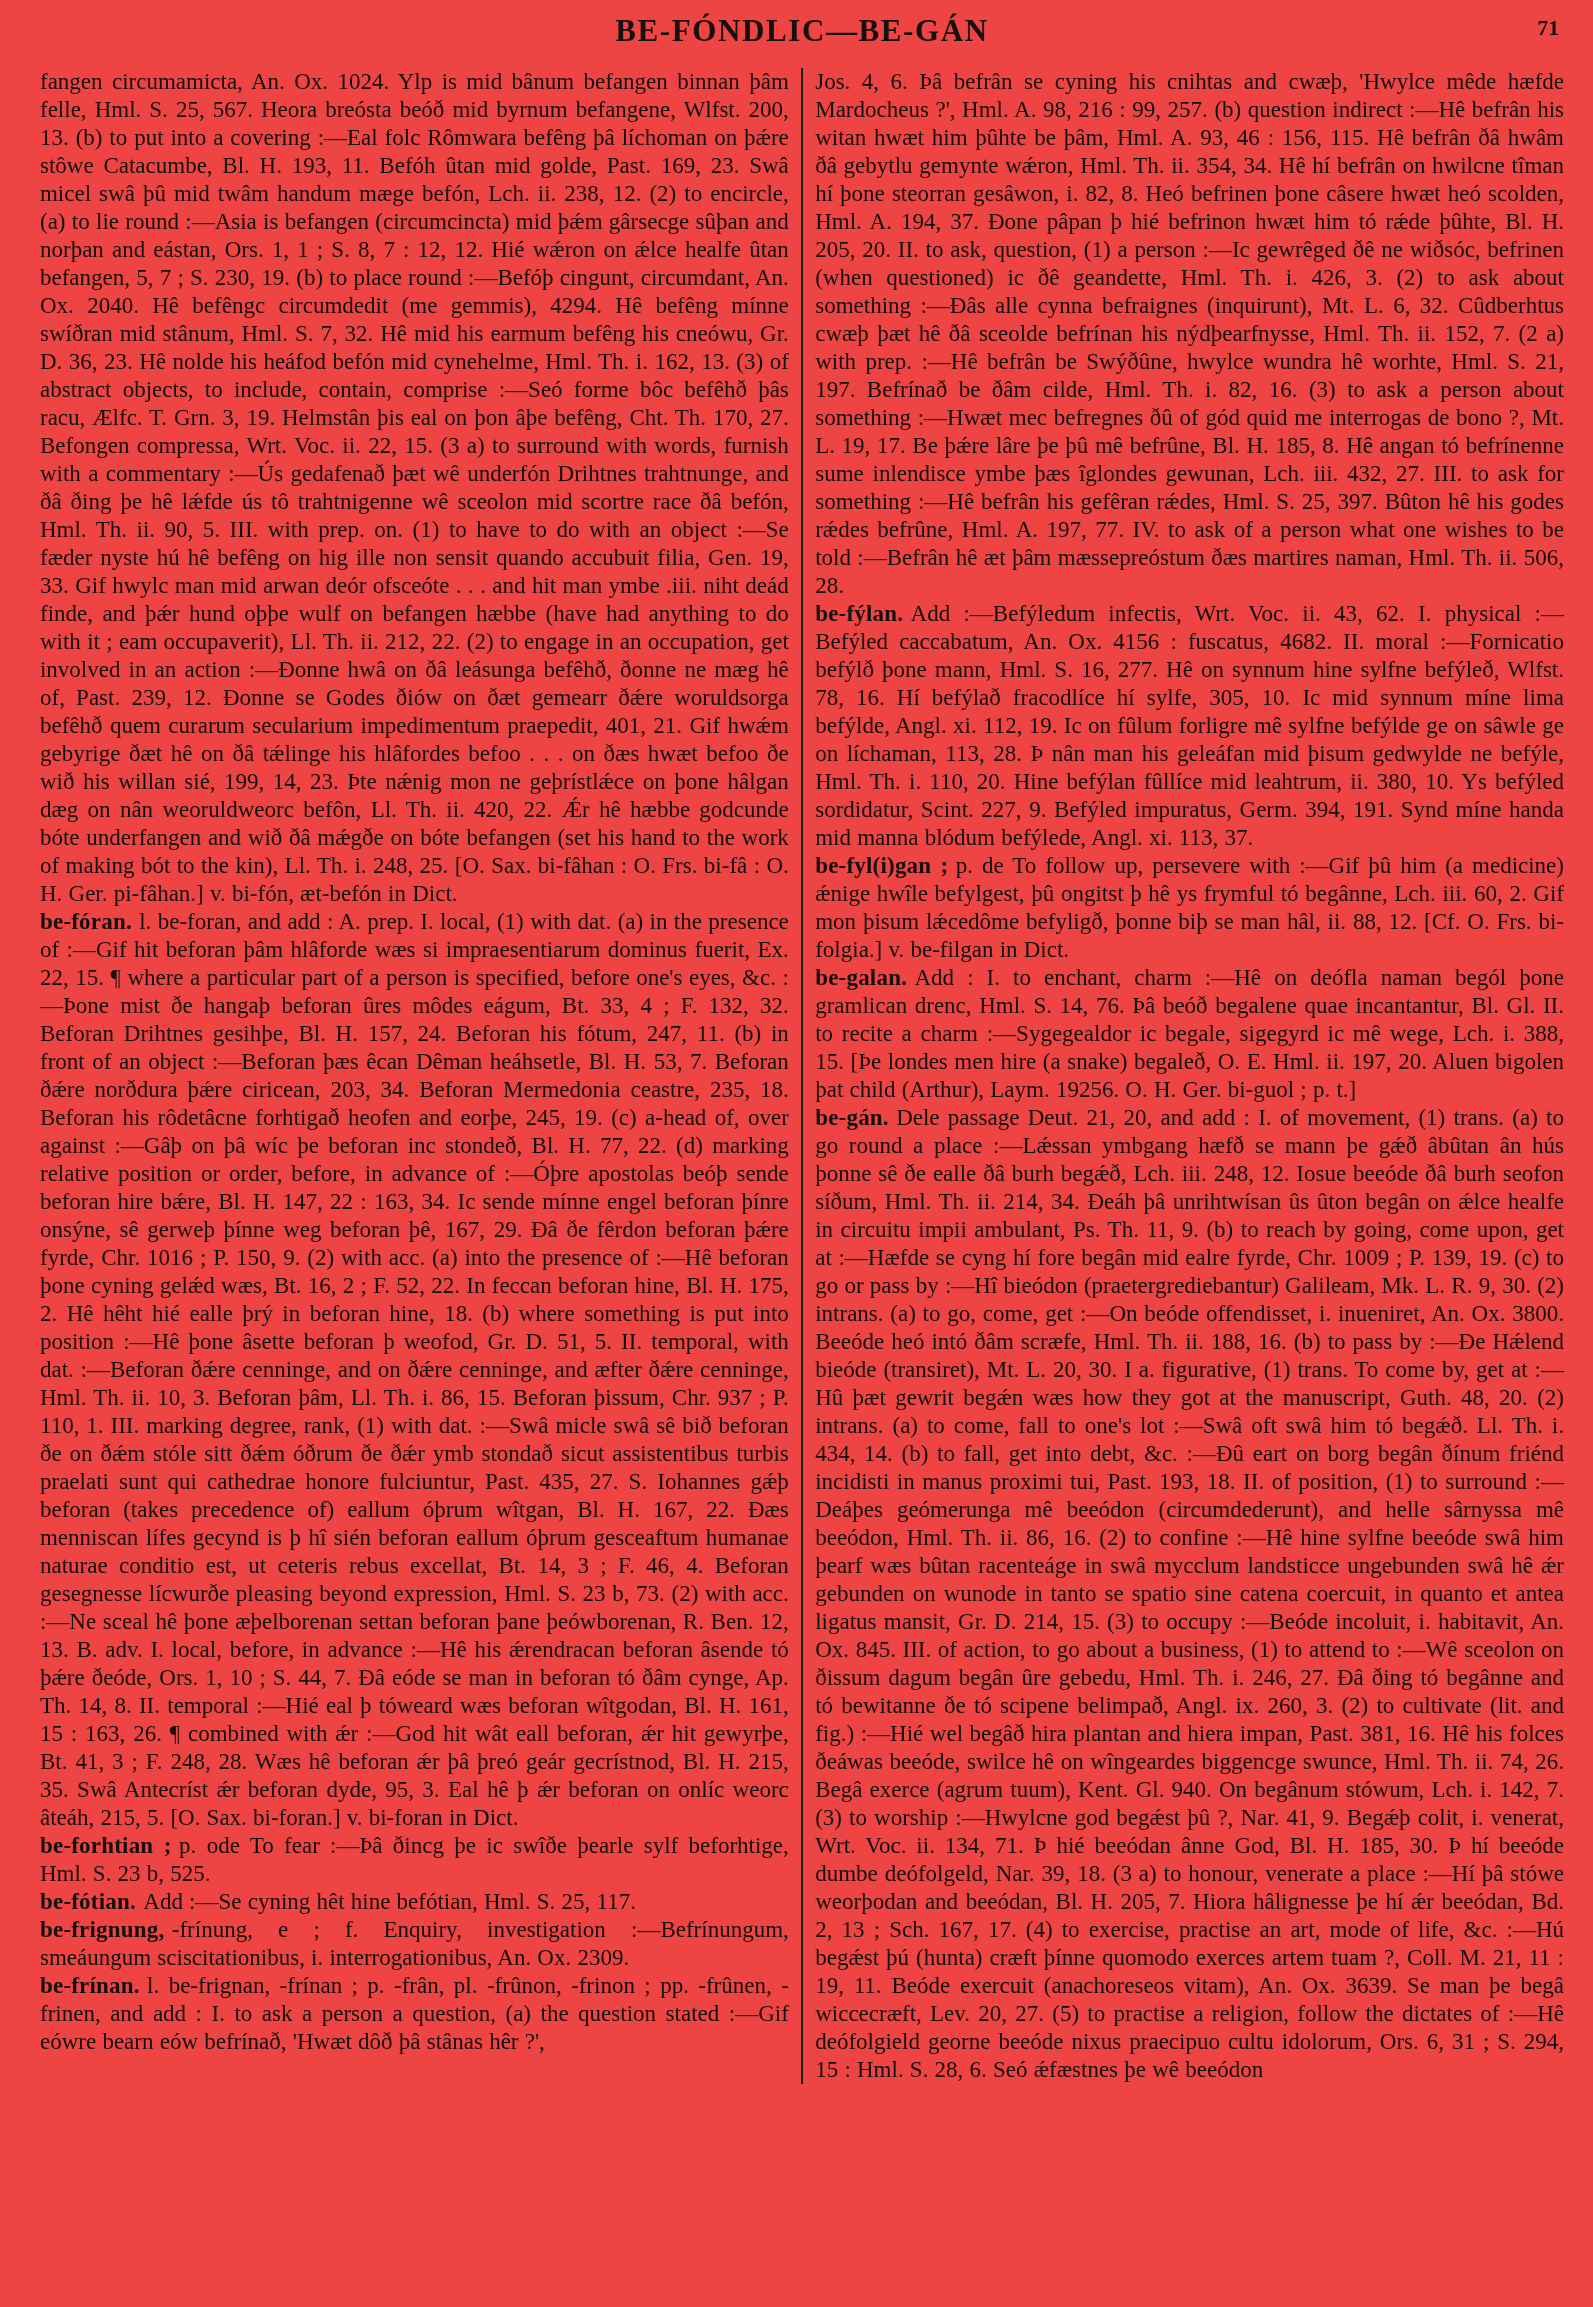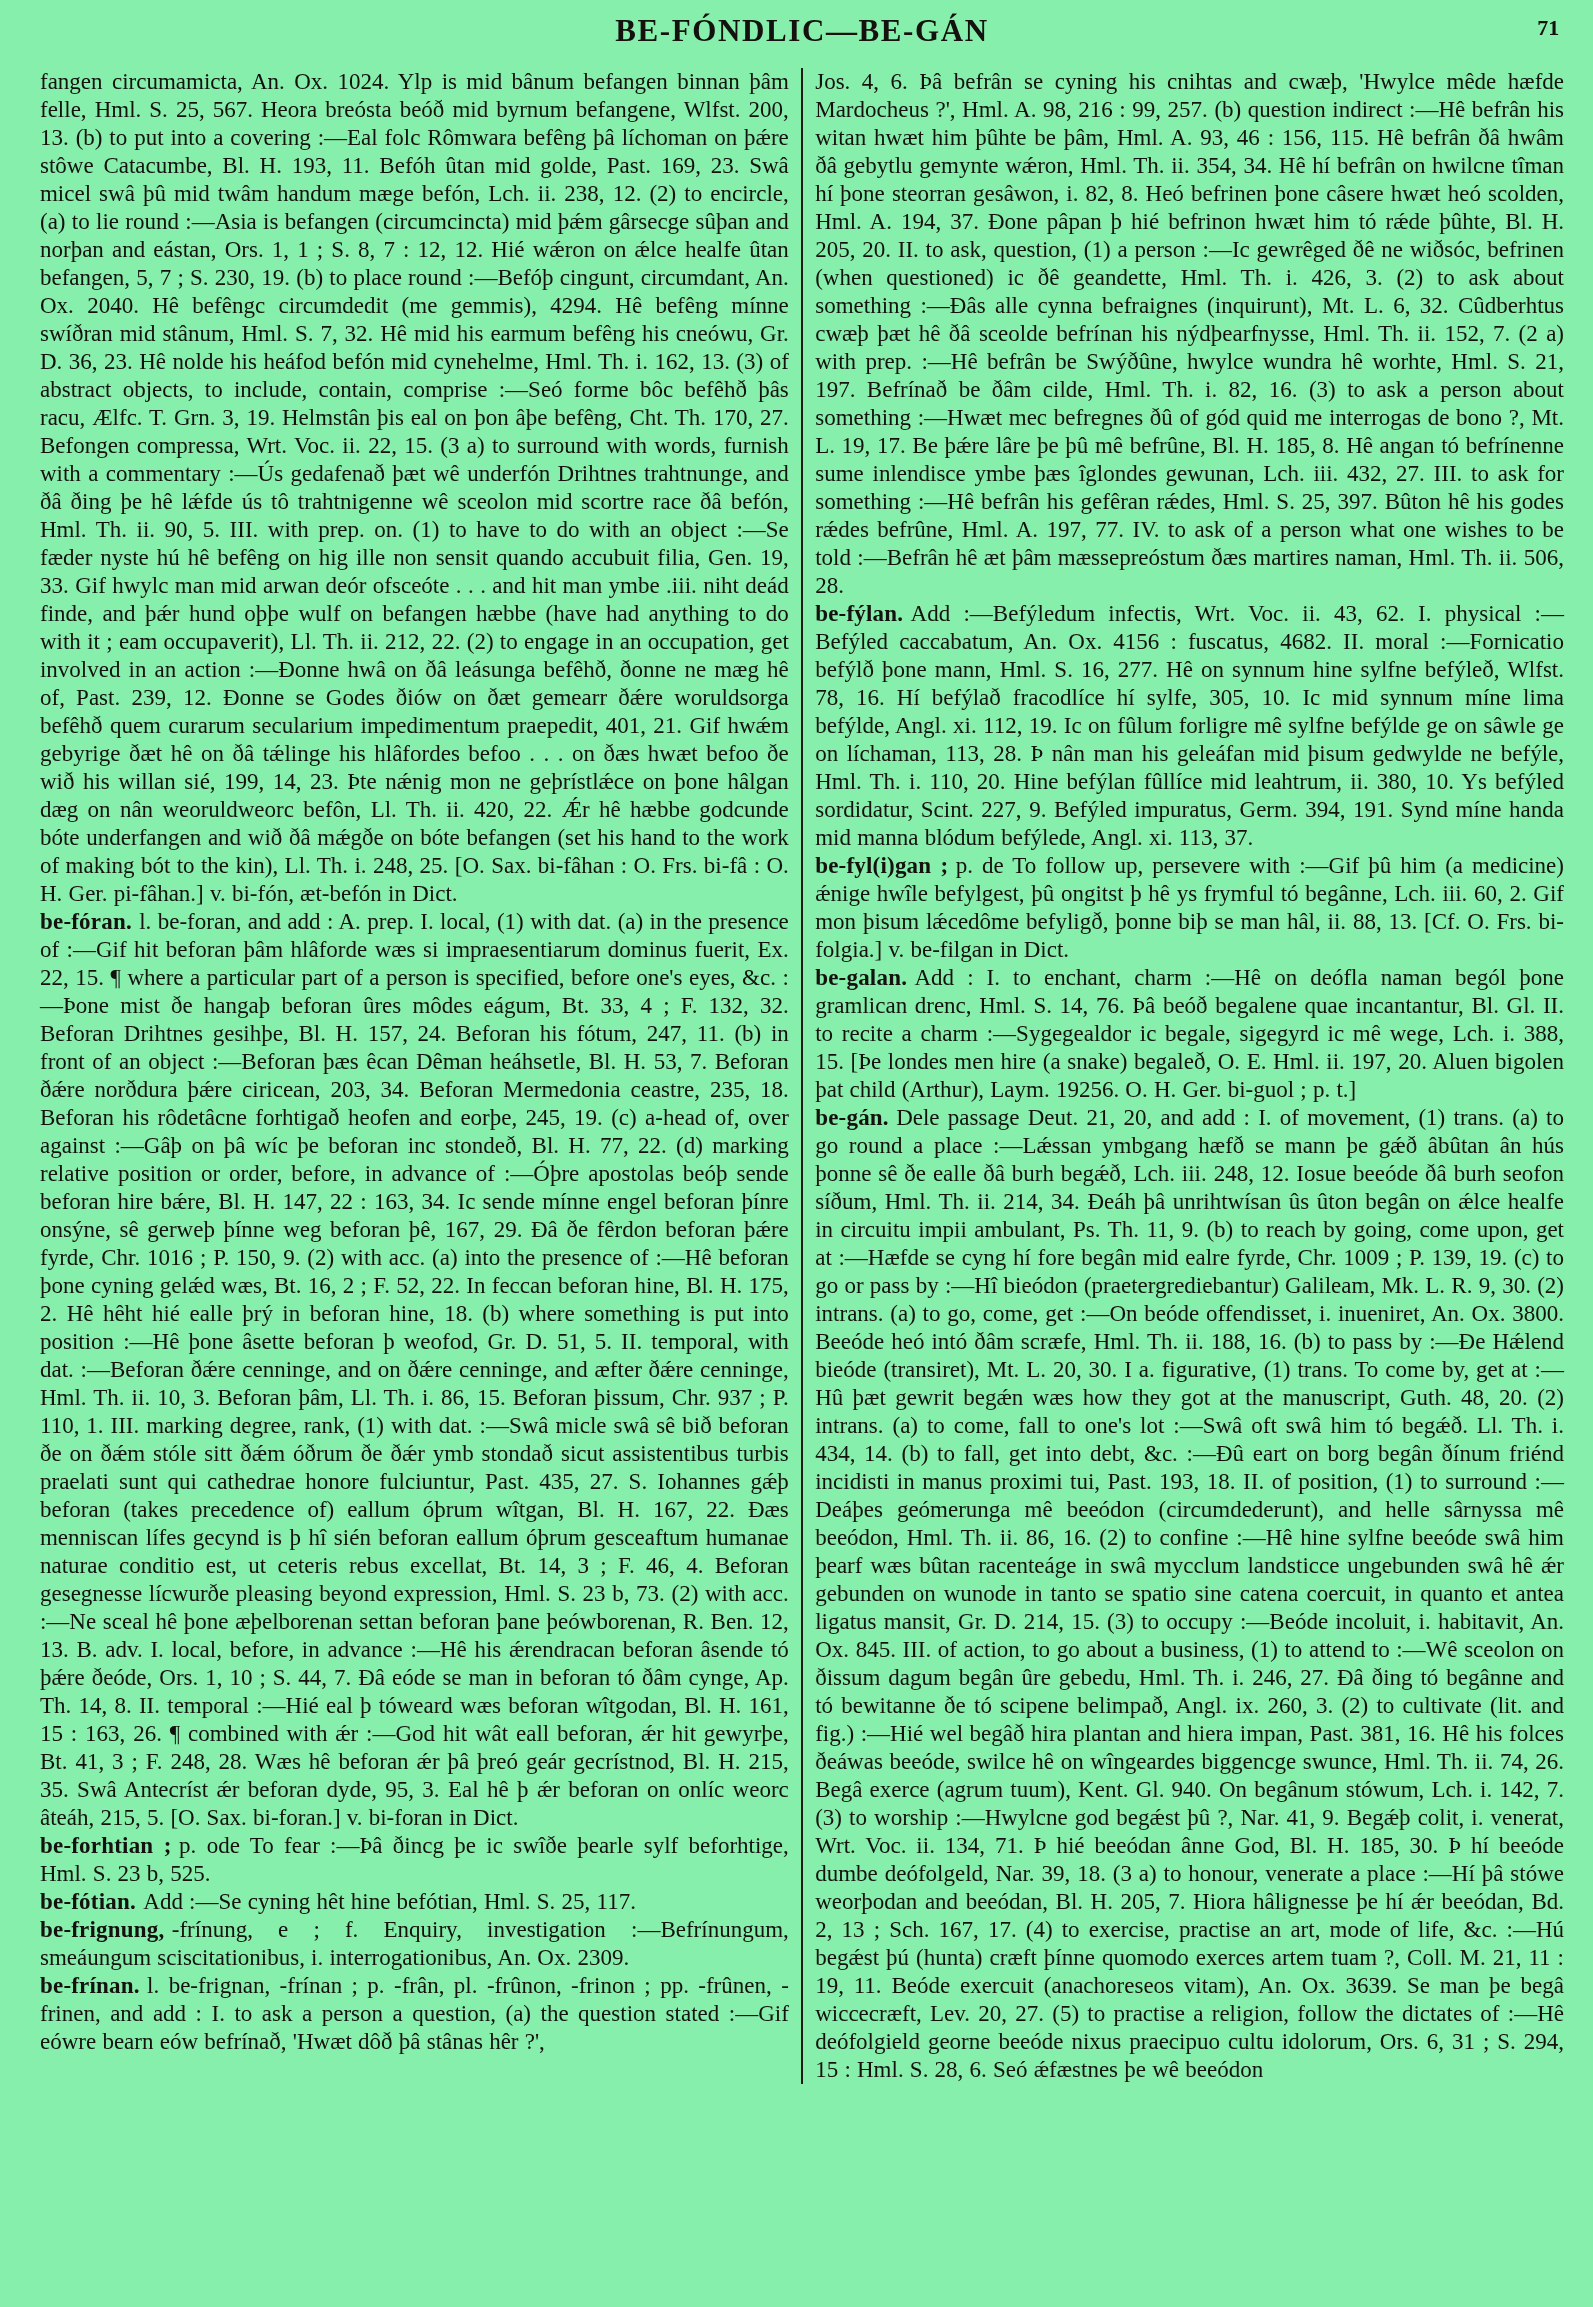--- a/index.html
+++ b/index.html
@@ -5,21 +5,21 @@
   html, body { margin: 0; padding: 0; }
   body {
     background: #e8e6e0;
     font-family: "Liberation Serif", "DejaVu Serif", serif;
   }
   .page {
     position: relative;
     width: 1593px;
     height: 2307px;
     margin: 0 auto;
-    background: #86efac;
+    background: #ef4444;
     color: #14110e;
     overflow: hidden;
     box-sizing: border-box;
     padding: 13px 29px 8px 40px;
   }
   .pagehead {
     position: relative;
     height: 47px;
   }
   .pagehead h1 {
@@ -80,20 +80,20 @@
       <p class="entry"><b class="hw">be-fótian.</b><span>Add :—Se cyning hêt hine befótian, Hml. S. 25, 117.</span></p>
       <p class="entry"><b class="hw">be-frignung,</b><span>-frínung, e ; f. Enquiry, investigation :—Befrínungum, smeáungum sciscitationibus, i. interrogationibus, An. Ox. 2309.</span></p>
       <p class="entry"><b class="hw">be-frínan.</b><span>l. be-frignan, -frínan ; p. -frân, pl. -frûnon, -frinon ; pp. -frûnen, -frinen, and add : I. to ask a person a question, (a) the question stated :—Gif eówre bearn eów befrínað, 'Hwæt dôð þâ stânas hêr ?',</span></p>
     </section>
 
     <div class="rule"></div>
 
     <section class="col">
       <p class="entry"><b class="hw"></b><span>Jos. 4, 6. Þâ befrân se cyning his cnihtas and cwæþ, 'Hwylce mêde hæfde Mardocheus ?', Hml. A. 98, 216 : 99, 257. (b) question indirect :—Hê befrân his witan hwæt him þûhte be þâm, Hml. A. 93, 46 : 156, 115. Hê befrân ðâ hwâm ðâ gebytlu gemynte wǽron, Hml. Th. ii. 354, 34. Hê hí befrân on hwilcne tîman hí þone steorran gesâwon, i. 82, 8. Heó befrinen þone câsere hwæt heó scolden, Hml. A. 194, 37. Ðone pâpan þ hié befrinon hwæt him tó rǽde þûhte, Bl. H. 205, 20. II. to ask, question, (1) a person :—Ic gewrêged ðê ne wiðsóc, befrinen (when questioned) ic ðê geandette, Hml. Th. i. 426, 3. (2) to ask about something :—Ðâs alle cynna befraignes (inquirunt), Mt. L. 6, 32. Cûdberhtus cwæþ þæt hê ðâ sceolde befrínan his nýdþearfnysse, Hml. Th. ii. 152, 7. (2 a) with prep. :—Hê befrân be Swýðûne, hwylce wundra hê worhte, Hml. S. 21, 197. Befrínað be ðâm cilde, Hml. Th. i. 82, 16. (3) to ask a person about something :—Hwæt mec befregnes ðû of gód quid me interrogas de bono ?, Mt. L. 19, 17. Be þǽre lâre þe þû mê befrûne, Bl. H. 185, 8. Hê angan tó befrínenne sume inlendisce ymbe þæs îglondes gewunan, Lch. iii. 432, 27. III. to ask for something :—Hê befrân his gefêran rǽdes, Hml. S. 25, 397. Bûton hê his godes rǽdes befrûne, Hml. A. 197, 77. IV. to ask of a person what one wishes to be told :—Befrân hê æt þâm mæssepreóstum ðæs martires naman, Hml. Th. ii. 506, 28.</span></p>
       <p class="entry"><b class="hw">be-fýlan.</b><span>Add :—Befýledum infectis, Wrt. Voc. ii. 43, 62. I. physical :—Befýled caccabatum, An. Ox. 4156 : fuscatus, 4682. II. moral :—Fornicatio befýlð þone mann, Hml. S. 16, 277. Hê on synnum hine sylfne befýleð, Wlfst. 78, 16. Hí befýlað fracodlíce hí sylfe, 305, 10. Ic mid synnum míne lima befýlde, Angl. xi. 112, 19. Ic on fûlum forligre mê sylfne befýlde ge on sâwle ge on líchaman, 113, 28. Þ nân man his geleáfan mid þisum gedwylde ne befýle, Hml. Th. i. 110, 20. Hine befýlan fûllíce mid leahtrum, ii. 380, 10. Ys befýled sordidatur, Scint. 227, 9. Befýled impuratus, Germ. 394, 191. Synd míne handa mid manna blódum befýlede, Angl. xi. 113, 37.</span></p>
-      <p class="entry"><b class="hw">be-fyl(i)gan ;</b><span>p. de To follow up, persevere with :—Gif þû him (a medicine) ǽnige hwîle befylgest, þû ongitst þ hê ys frymful tó begânne, Lch. iii. 60, 2. Gif mon þisum lǽcedôme befyligð, þonne biþ se man hâl, ii. 88, 13. [Cf. O. Frs. bi-folgia.] v. be-filgan in Dict.</span></p>
+      <p class="entry"><b class="hw">be-fyl(i)gan ;</b><span>p. de To follow up, persevere with :—Gif þû him (a medicine) ǽnige hwîle befylgest, þû ongitst þ hê ys frymful tó begânne, Lch. iii. 60, 2. Gif mon þisum lǽcedôme befyligð, þonne biþ se man hâl, ii. 88, 12. [Cf. O. Frs. bi-folgia.] v. be-filgan in Dict.</span></p>
       <p class="entry"><b class="hw">be-galan.</b><span>Add : I. to enchant, charm :—Hê on deófla naman begól þone gramlican drenc, Hml. S. 14, 76. Þâ beóð begalene quae incantantur, Bl. Gl. II. to recite a charm :—Sygegealdor ic begale, sigegyrd ic mê wege, Lch. i. 388, 15. [Þe londes men hire (a snake) begaleð, O. E. Hml. ii. 197, 20. Aluen bigolen þat child (Arthur), Laym. 19256. O. H. Ger. bi-guol ; p. t.]</span></p>
       <p class="entry"><b class="hw">be-gán.</b><span>Dele passage Deut. 21, 20, and add : I. of movement, (1) trans. (a) to go round a place :—Lǽssan ymbgang hæfð se mann þe gǽð âbûtan ân hús þonne sê ðe ealle ðâ burh begǽð, Lch. iii. 248, 12. Iosue beeóde ðâ burh seofon síðum, Hml. Th. ii. 214, 34. Ðeáh þâ unrihtwísan ûs ûton begân on ǽlce healfe in circuitu impii ambulant, Ps. Th. 11, 9. (b) to reach by going, come upon, get at :—Hæfde se cyng hí fore begân mid ealre fyrde, Chr. 1009 ; P. 139, 19. (c) to go or pass by :—Hî bieódon (praetergrediebantur) Galileam, Mk. L. R. 9, 30. (2) intrans. (a) to go, come, get :—On beóde offendisset, i. inueniret, An. Ox. 3800. Beeóde heó intó ðâm scræfe, Hml. Th. ii. 188, 16. (b) to pass by :—Ðe Hǽlend bieóde (transiret), Mt. L. 20, 30. I a. figurative, (1) trans. To come by, get at :—Hû þæt gewrit begǽn wæs how they got at the manuscript, Guth. 48, 20. (2) intrans. (a) to come, fall to one's lot :—Swâ oft swâ him tó begǽð. Ll. Th. i. 434, 14. (b) to fall, get into debt, &amp;c. :—Ðû eart on borg begân ðínum friénd incidisti in manus proximi tui, Past. 193, 18. II. of position, (1) to surround :—Deáþes geómerunga mê beeódon (circumdederunt), and helle sârnyssa mê beeódon, Hml. Th. ii. 86, 16. (2) to confine :—Hê hine sylfne beeóde swâ him þearf wæs bûtan racenteáge in swâ mycclum landsticce ungebunden swâ hê ǽr gebunden on wunode in tanto se spatio sine catena coercuit, in quanto et antea ligatus mansit, Gr. D. 214, 15. (3) to occupy :—Beóde incoluit, i. habitavit, An. Ox. 845. III. of action, to go about a business, (1) to attend to :—Wê sceolon on ðissum dagum begân ûre gebedu, Hml. Th. i. 246, 27. Ðâ ðing tó begânne and tó bewitanne ðe tó scipene belimpað, Angl. ix. 260, 3. (2) to cultivate (lit. and fig.) :—Hié wel begâð hira plantan and hiera impan, Past. 381, 16. Hê his folces ðeáwas beeóde, swilce hê on wîngeardes biggencge swunce, Hml. Th. ii. 74, 26. Begâ exerce (agrum tuum), Kent. Gl. 940. On begânum stówum, Lch. i. 142, 7. (3) to worship :—Hwylcne god begǽst þû ?, Nar. 41, 9. Begǽþ colit, i. venerat, Wrt. Voc. ii. 134, 71. Þ hié beeódan ânne God, Bl. H. 185, 30. Þ hí beeóde dumbe deófolgeld, Nar. 39, 18. (3 a) to honour, venerate a place :—Hí þâ stówe weorþodan and beeódan, Bl. H. 205, 7. Hiora hâlignesse þe hí ǽr beeódan, Bd. 2, 13 ; Sch. 167, 17. (4) to exercise, practise an art, mode of life, &amp;c. :—Hú begǽst þú (hunta) cræft þínne quomodo exerces artem tuam ?, Coll. M. 21, 11 : 19, 11. Beóde exercuit (anachoreseos vitam), An. Ox. 3639. Se man þe begâ wiccecræft, Lev. 20, 27. (5) to practise a religion, follow the dictates of :—Hê deófolgield georne beeóde nixus praecipuo cultu idolorum, Ors. 6, 31 ; S. 294, 15 : Hml. S. 28, 6. Seó ǽfæstnes þe wê beeódon</span></p>
     </section>
 
   </main>
 </div>
 
 
 </body></html>

